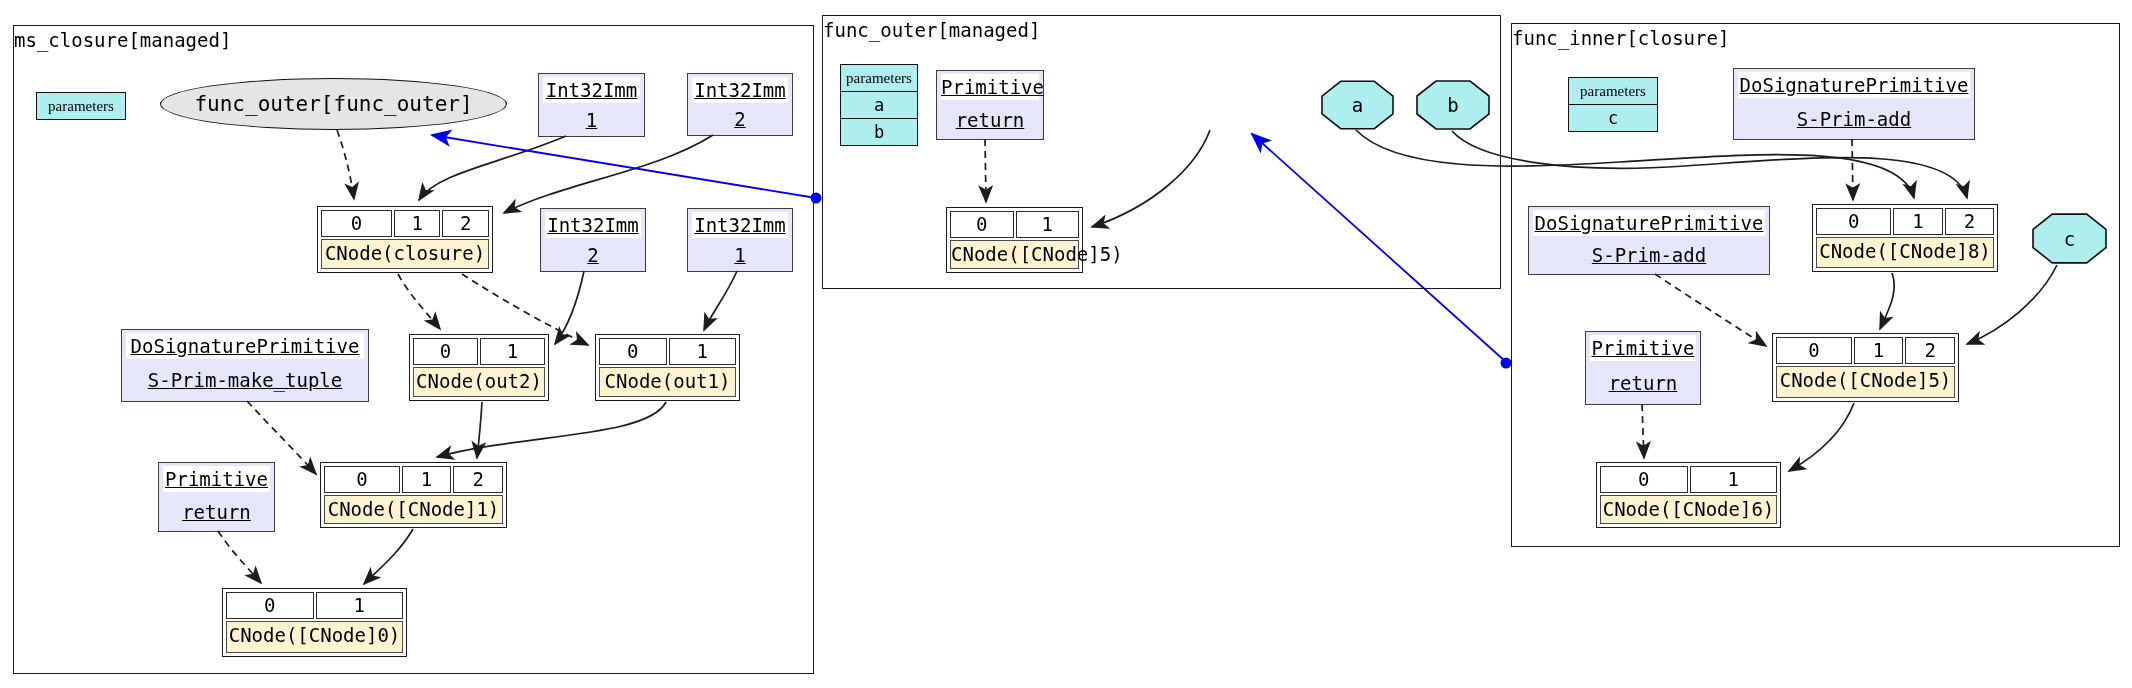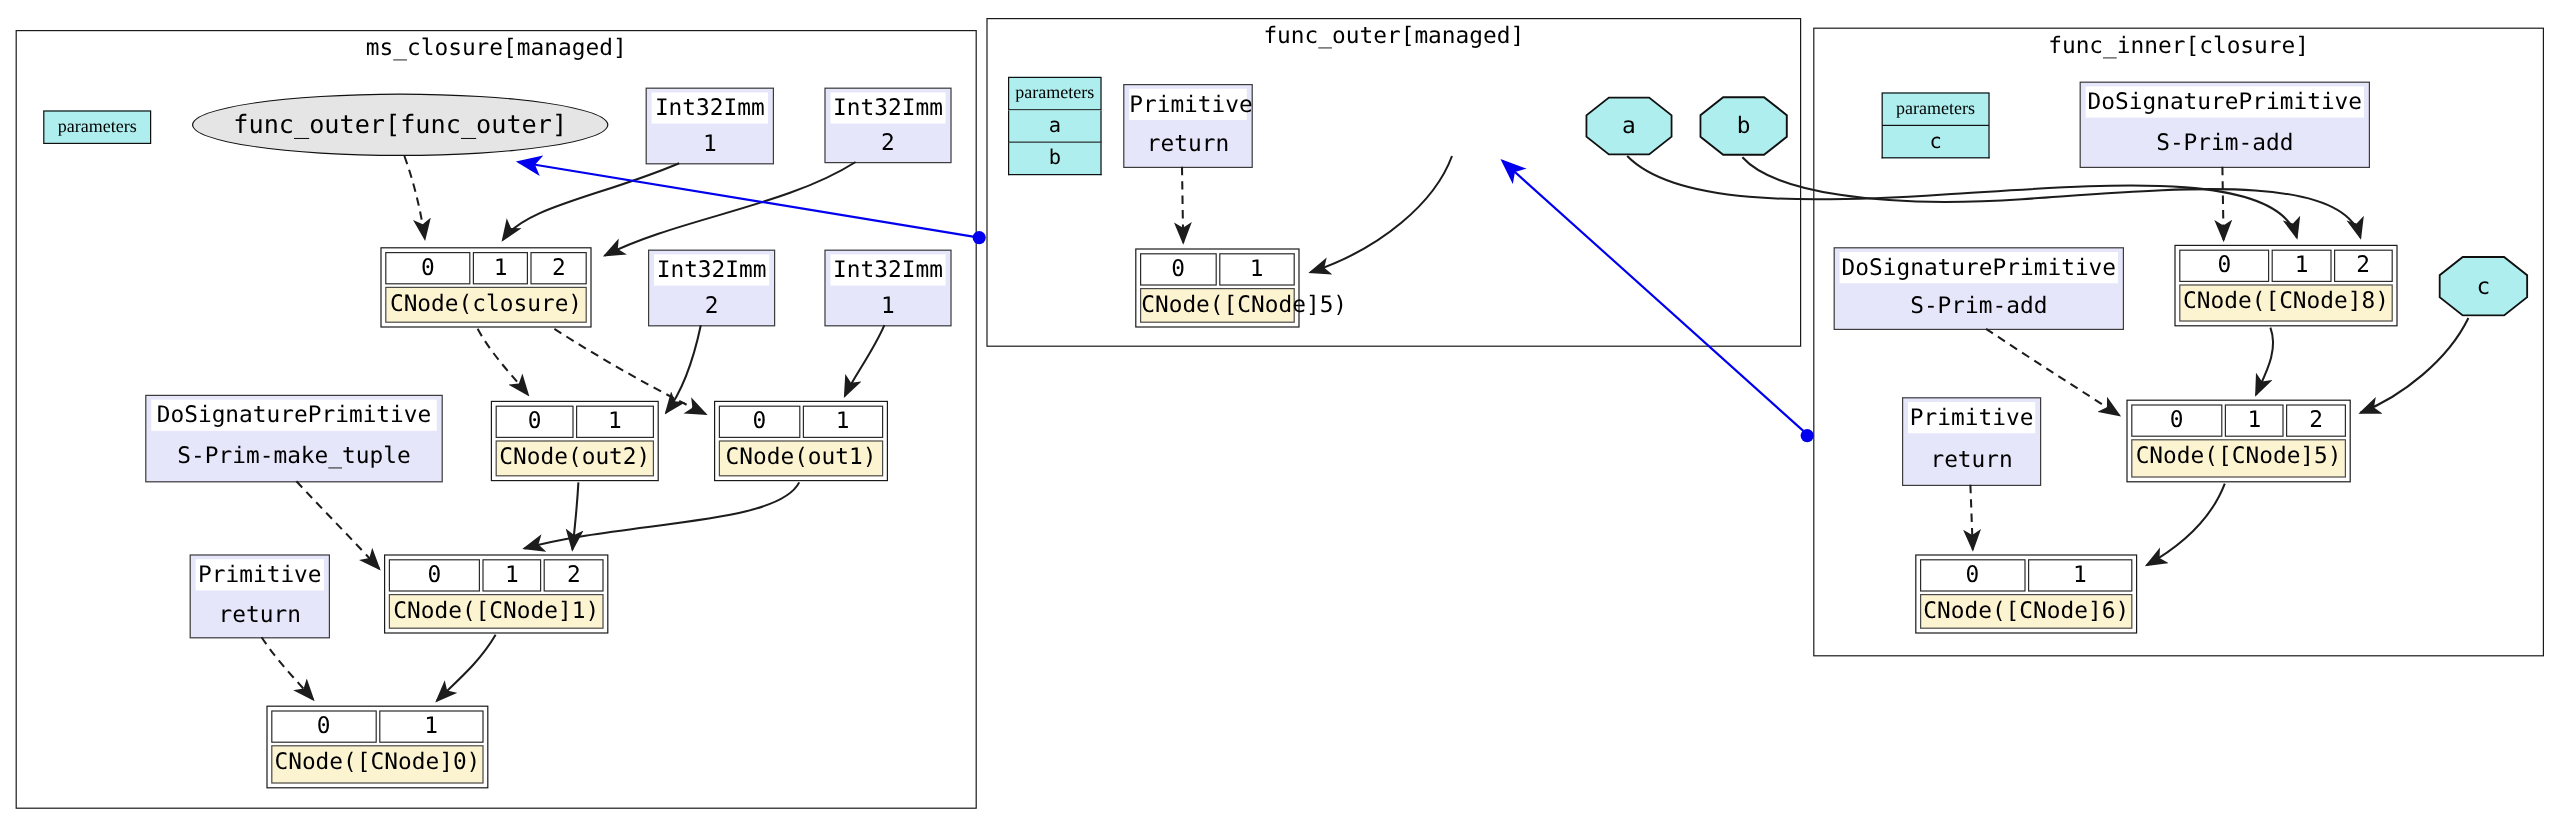--- a/index.html
+++ b/index.html
@@ -1,27 +1,27 @@
 <!DOCTYPE html>
 <html><head>
 <meta charset="utf-8">
 <style>
   html,body{margin:0;padding:0;background:#ffffff;}
   #canvas{position:relative;width:2132px;height:688px;background:#ffffff;overflow:hidden;
           font-family:"DejaVu Sans Mono",monospace;color:#000;}
   .cluster{position:absolute;border:1.6px solid #1a1a1a;background:#ffffff;}
-  .cluster-title{position:absolute;top:3px;left:0;width:100%;text-align:center;
+  .cluster-title{position:absolute;top:3px;left:0;width:100%;text-align:left;
                  font-size:19px;white-space:nowrap;}
   
   .ellipse{position:absolute;border:1.6px solid #101010;border-radius:50%;
            background:#e5e5e5;display:flex;align-items:center;justify-content:center;
            font-size:21px;white-space:nowrap;}
   
   .vbox{position:absolute;border:1.6px solid #3c3c3c;background:#e6e6fa;
-        display:flex;flex-direction:column;}
+        display:flex;flex-direction:column;text-decoration:underline;}
   .vtitle{margin:3px 4px 0 4px;background:#ffffff;text-align:center;
           font-size:19px;line-height:26px;white-space:nowrap;}
   .vval{flex:1;display:flex;align-items:center;justify-content:center;
         font-size:19px;white-space:nowrap;}
   
   .record{position:absolute;border:1.6px solid #1a1a1a;background:#ffffff;
           padding:3px;box-sizing:border-box;display:flex;flex-direction:column;}
   .cells{display:flex;gap:2px;height:27px;}
   .cell{flex:1;border:1.5px solid #2b2b2b;background:#ffffff;text-align:center;
         font-size:19px;line-height:24px;}

